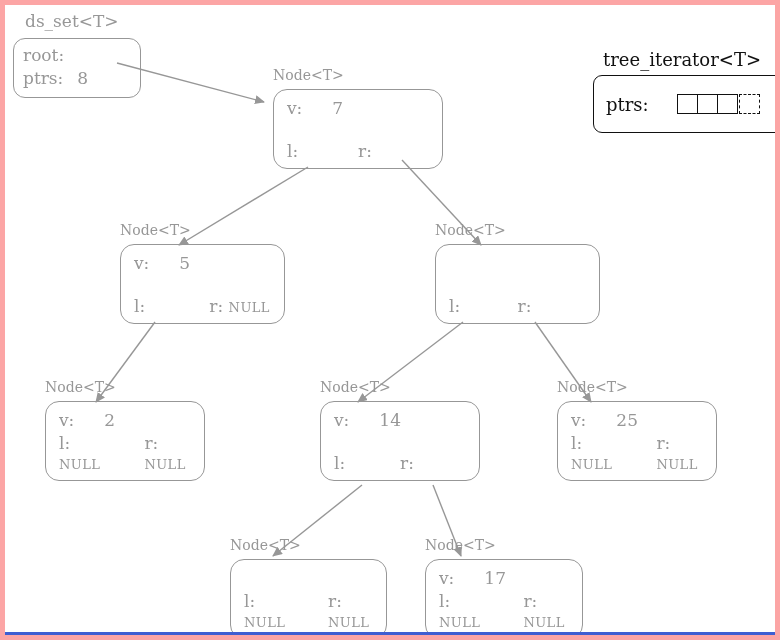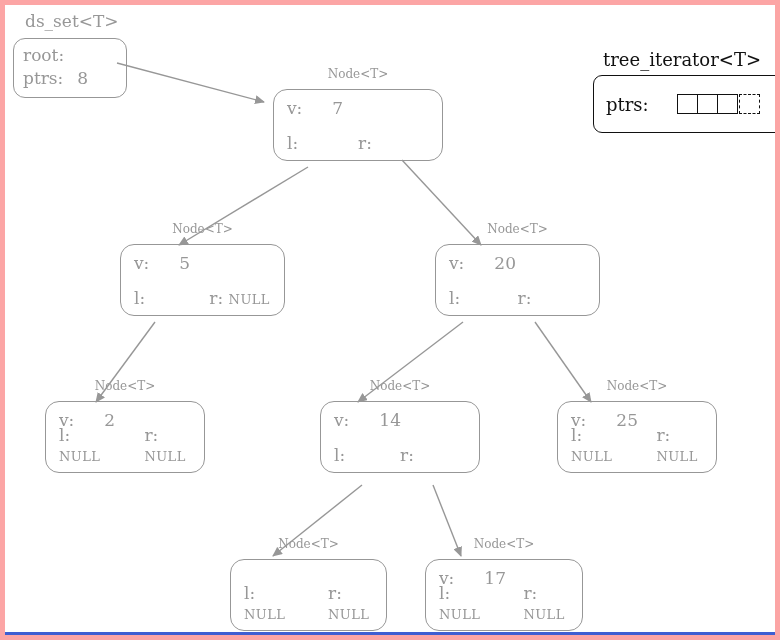--- a/index.html
+++ b/index.html
@@ -19,21 +19,21 @@
   svg.arrows { position: absolute; left: 0; top: 0; pointer-events: none; }
   .edge { stroke: var(--diagram-gray, #979797); stroke-width: 1.4; }
 
   
   .dsset-label {
     position: absolute; left: 20px; top: 6px;
     font-size: 17px;
   }
   .dsset-box {
     position: absolute; left: 8px; top: 33px;
-    width: 114px; height: 60px;
+    width: 128px; height: 60px;
     border: 1.5px solid var(--diagram-gray, #979797);
     border-radius: 12px;
     padding: 5px 9px;
     font-size: 17px; line-height: 1.35;
   }
   .dsset-box .size-val { margin-left: 14px; }
 
   
   .iter-label {
     position: absolute; left: 598px; top: 44px;
@@ -54,26 +54,26 @@
     width: 21px; height: 20px;
     border: 1px solid var(--ink-black, #111);
     margin-left: -1px;
     background: #fff;
   }
   .ptr-cell:first-child { margin-left: 0; }
   .ptr-cell.dashed { border-style: dashed; margin-left: 1px; }
 
   
   .node { position: absolute; }
-  .node-title { text-align: center; font-size: 12px; height: 22px; }
+  .node-title { font-size: 14px; height: 22px; }
   .node-box {
     position: relative;
     border: 1.5px solid var(--diagram-gray, #979797);
     border-radius: 14px;
-    height: 72px;
+    height: 80px;
     padding: 8px 13px;
     font-size: 17px;
   }
   .row-v .val { margin-left: 30px; }
   .row-lr { position: absolute; left: 13px; right: 13px; bottom: 7px; }
   .row-lr.lr-flex { display: flex; column-gap: 41px; }
   .row-lr.lr-abs .r-group { position: absolute; top: 0; }
   .r-mid  { left: 50%; }
   .r-mid2 { left: 55%; }
   .nullv { font-size: 13px; letter-spacing: 0.4px; }
@@ -147,23 +147,20 @@
       <div class="row-lr lr-abs">
         <span class="l-group"><span>l:</span> <span class="nullv"></span></span>
         <span class="r-group r-mid2"><span>r:</span> <span class="nullv">NULL</span></span>
       </div>
     </div>
   </div>
 
   <div class="node" style="left:430px; top:217px; width:165px;">
     <div class="node-title">Node&lt;T&gt;</div>
     <div class="node-box">
-      <div class="row-v">
-        <span>v:</span><span class="val">20</span>
-      </div>
       <div class="row-lr lr-abs">
         <span class="l-group"><span>l:</span> <span class="nullv"></span></span>
         <span class="r-group r-mid"><span>r:</span> <span class="nullv"></span></span>
       </div>
     </div>
   </div>
 
   <div class="node" style="left:40px; top:374px; width:160px;">
     <div class="node-title">Node&lt;T&gt;</div>
     <div class="node-box">

